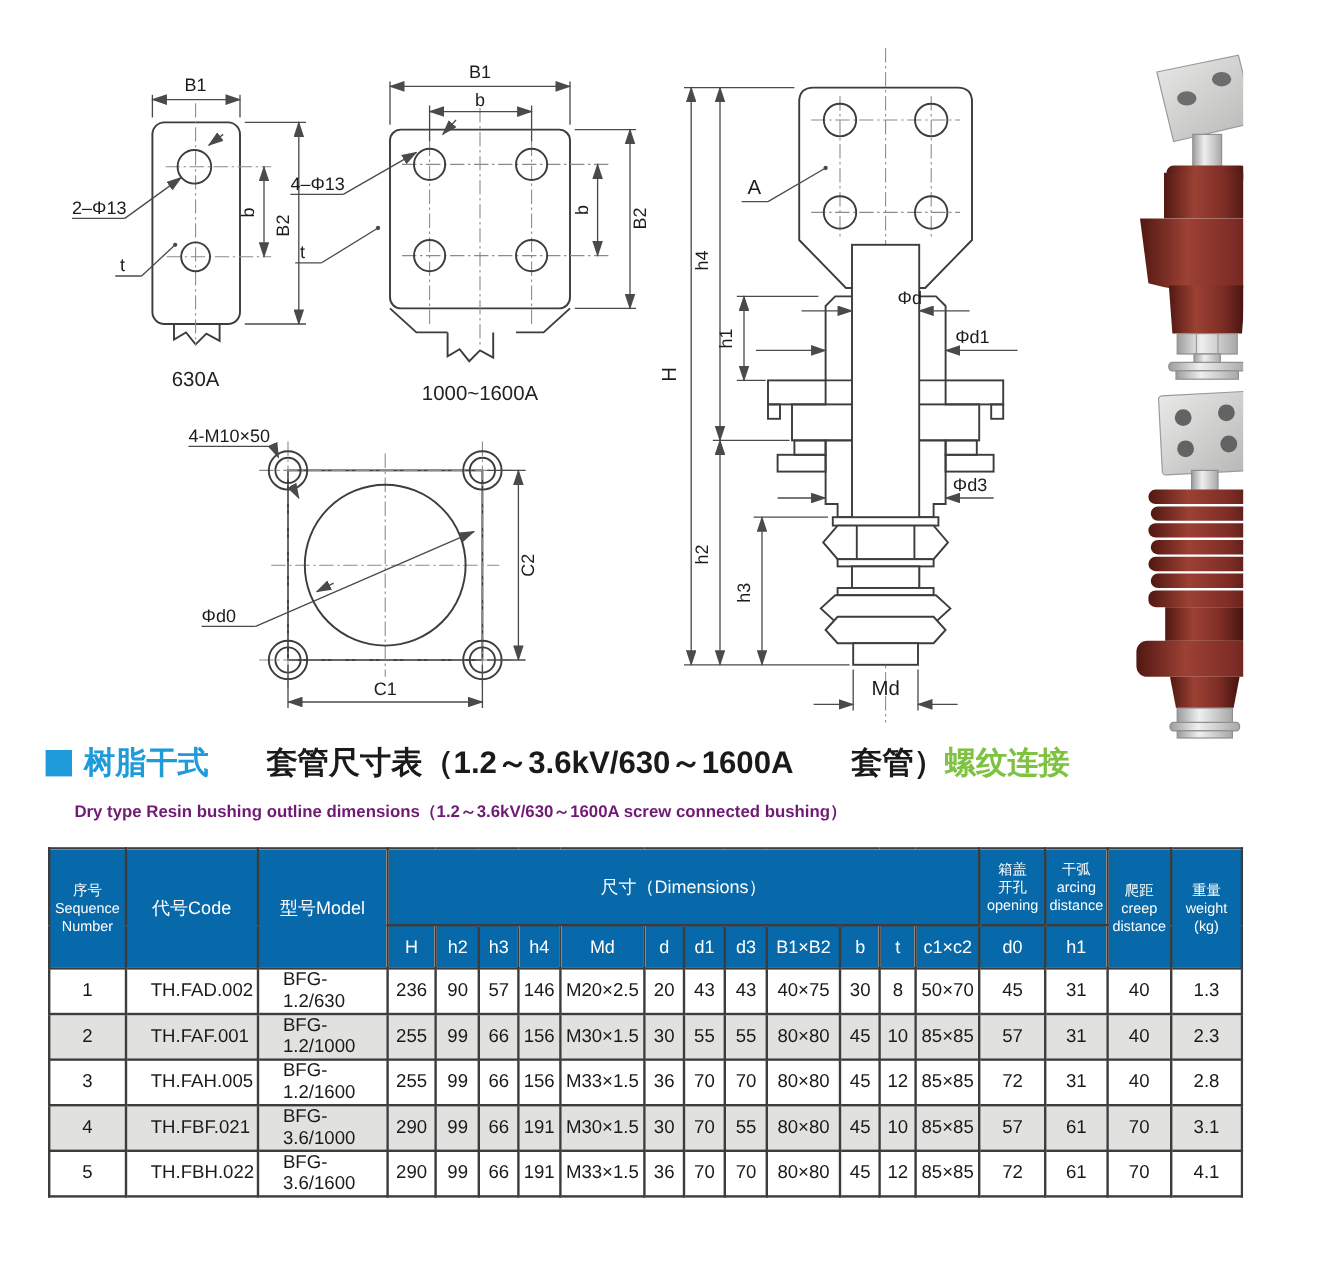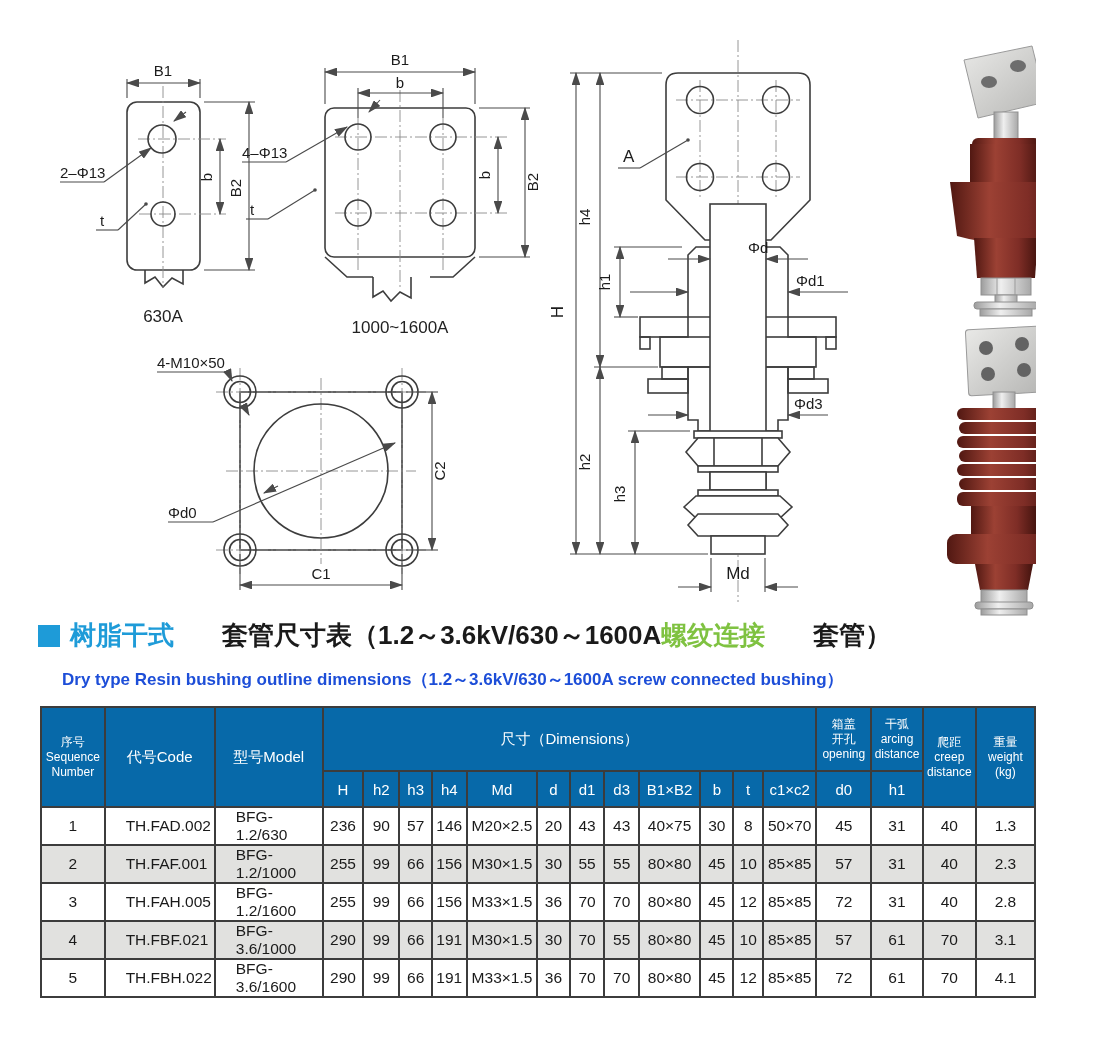--- a/index.html
+++ b/index.html
@@ -14,21 +14,21 @@
   .lbl{font:15px "Liberation Sans",sans-serif;fill:#1c1c1c;}
   .lblb{font:17px "Liberation Sans",sans-serif;fill:#1c1c1c;}
   .cap{font:17px "Liberation Sans",sans-serif;fill:#222222;}
   
   #title-row{position:absolute;left:38px;top:618px;width:1070px;display:flex;align-items:center;}
   #title-sq{width:22px;height:22px;background:#1e9bd8;margin-right:10px;flex:0 0 auto;}
   .tz{font-size:26px;font-weight:bold;letter-spacing:0px;white-space:nowrap;}
   .tz.blue{color:#1e9bd8;}
   .tz.black{color:#1a1a1a;margin-left:48px;}
   .tz.green{color:#7fc241;}
-  #subtitle{position:absolute;left:62px;top:668px;font-size:17px;font-weight:bold;color:#1d4ed8;white-space:nowrap;}
+  #subtitle{position:absolute;left:62px;top:668px;font-size:14px;font-weight:bold;color:#701a75;white-space:nowrap;}
   
   #spec-table{position:absolute;left:40px;top:706px;border-collapse:collapse;table-layout:fixed;}
   #spec-table th,#spec-table td{border:2px solid #3c3c3c;text-align:center;vertical-align:middle;
      padding:0 2px;overflow:hidden;}
   #spec-table th{background:#0769a9;color:#ffffff;font-weight:normal;font-size:15px;}
   #spec-table .tri{white-space:pre-line;font-size:12px;line-height:15px;}
   #spec-table tr.h1{height:64px;}
   #spec-table tr.h2{height:36px;}
   #spec-table tbody tr{height:37px;font-size:15.5px;color:#1a1a1a;}
   #spec-table tbody tr.alt td{background:#e1e1df;}
@@ -287,22 +287,22 @@
     <path d="M70,242 H128 L123,268 H75 Z" fill="url(#maroonG)"></path>
     <rect x="76" y="268" width="46" height="14" fill="url(#silvG)" stroke="#8f8f8f"></rect>
     <rect x="70" y="280" width="58" height="7" rx="3" fill="url(#silvG)" stroke="#8f8f8f"></rect>
     <rect x="76" y="287" width="46" height="6" fill="url(#silvG)" stroke="#8f8f8f"></rect>
   </svg>
 
   <div id="title-row">
     <div id="title-sq"></div>
     <span class="tz blue">树脂干式</span>
       <span class="tz black">套管尺寸表（1.2～3.6kV/630～1600A</span>
+      <span class="tz black">套管）</span>
       <span class="tz green">螺纹连接</span>
-      <span class="tz black">套管）</span>
   </div>
   <div id="subtitle">Dry type Resin bushing outline dimensions（1.2～3.6kV/630～1600A screw connected bushing）</div>
 
   <table id="spec-table">
     <colgroup>
       <col style="width:65px">
         <col style="width:96px">
         <col style="width:117px">
       <col style="width:44px">
         <col style="width:41px">

